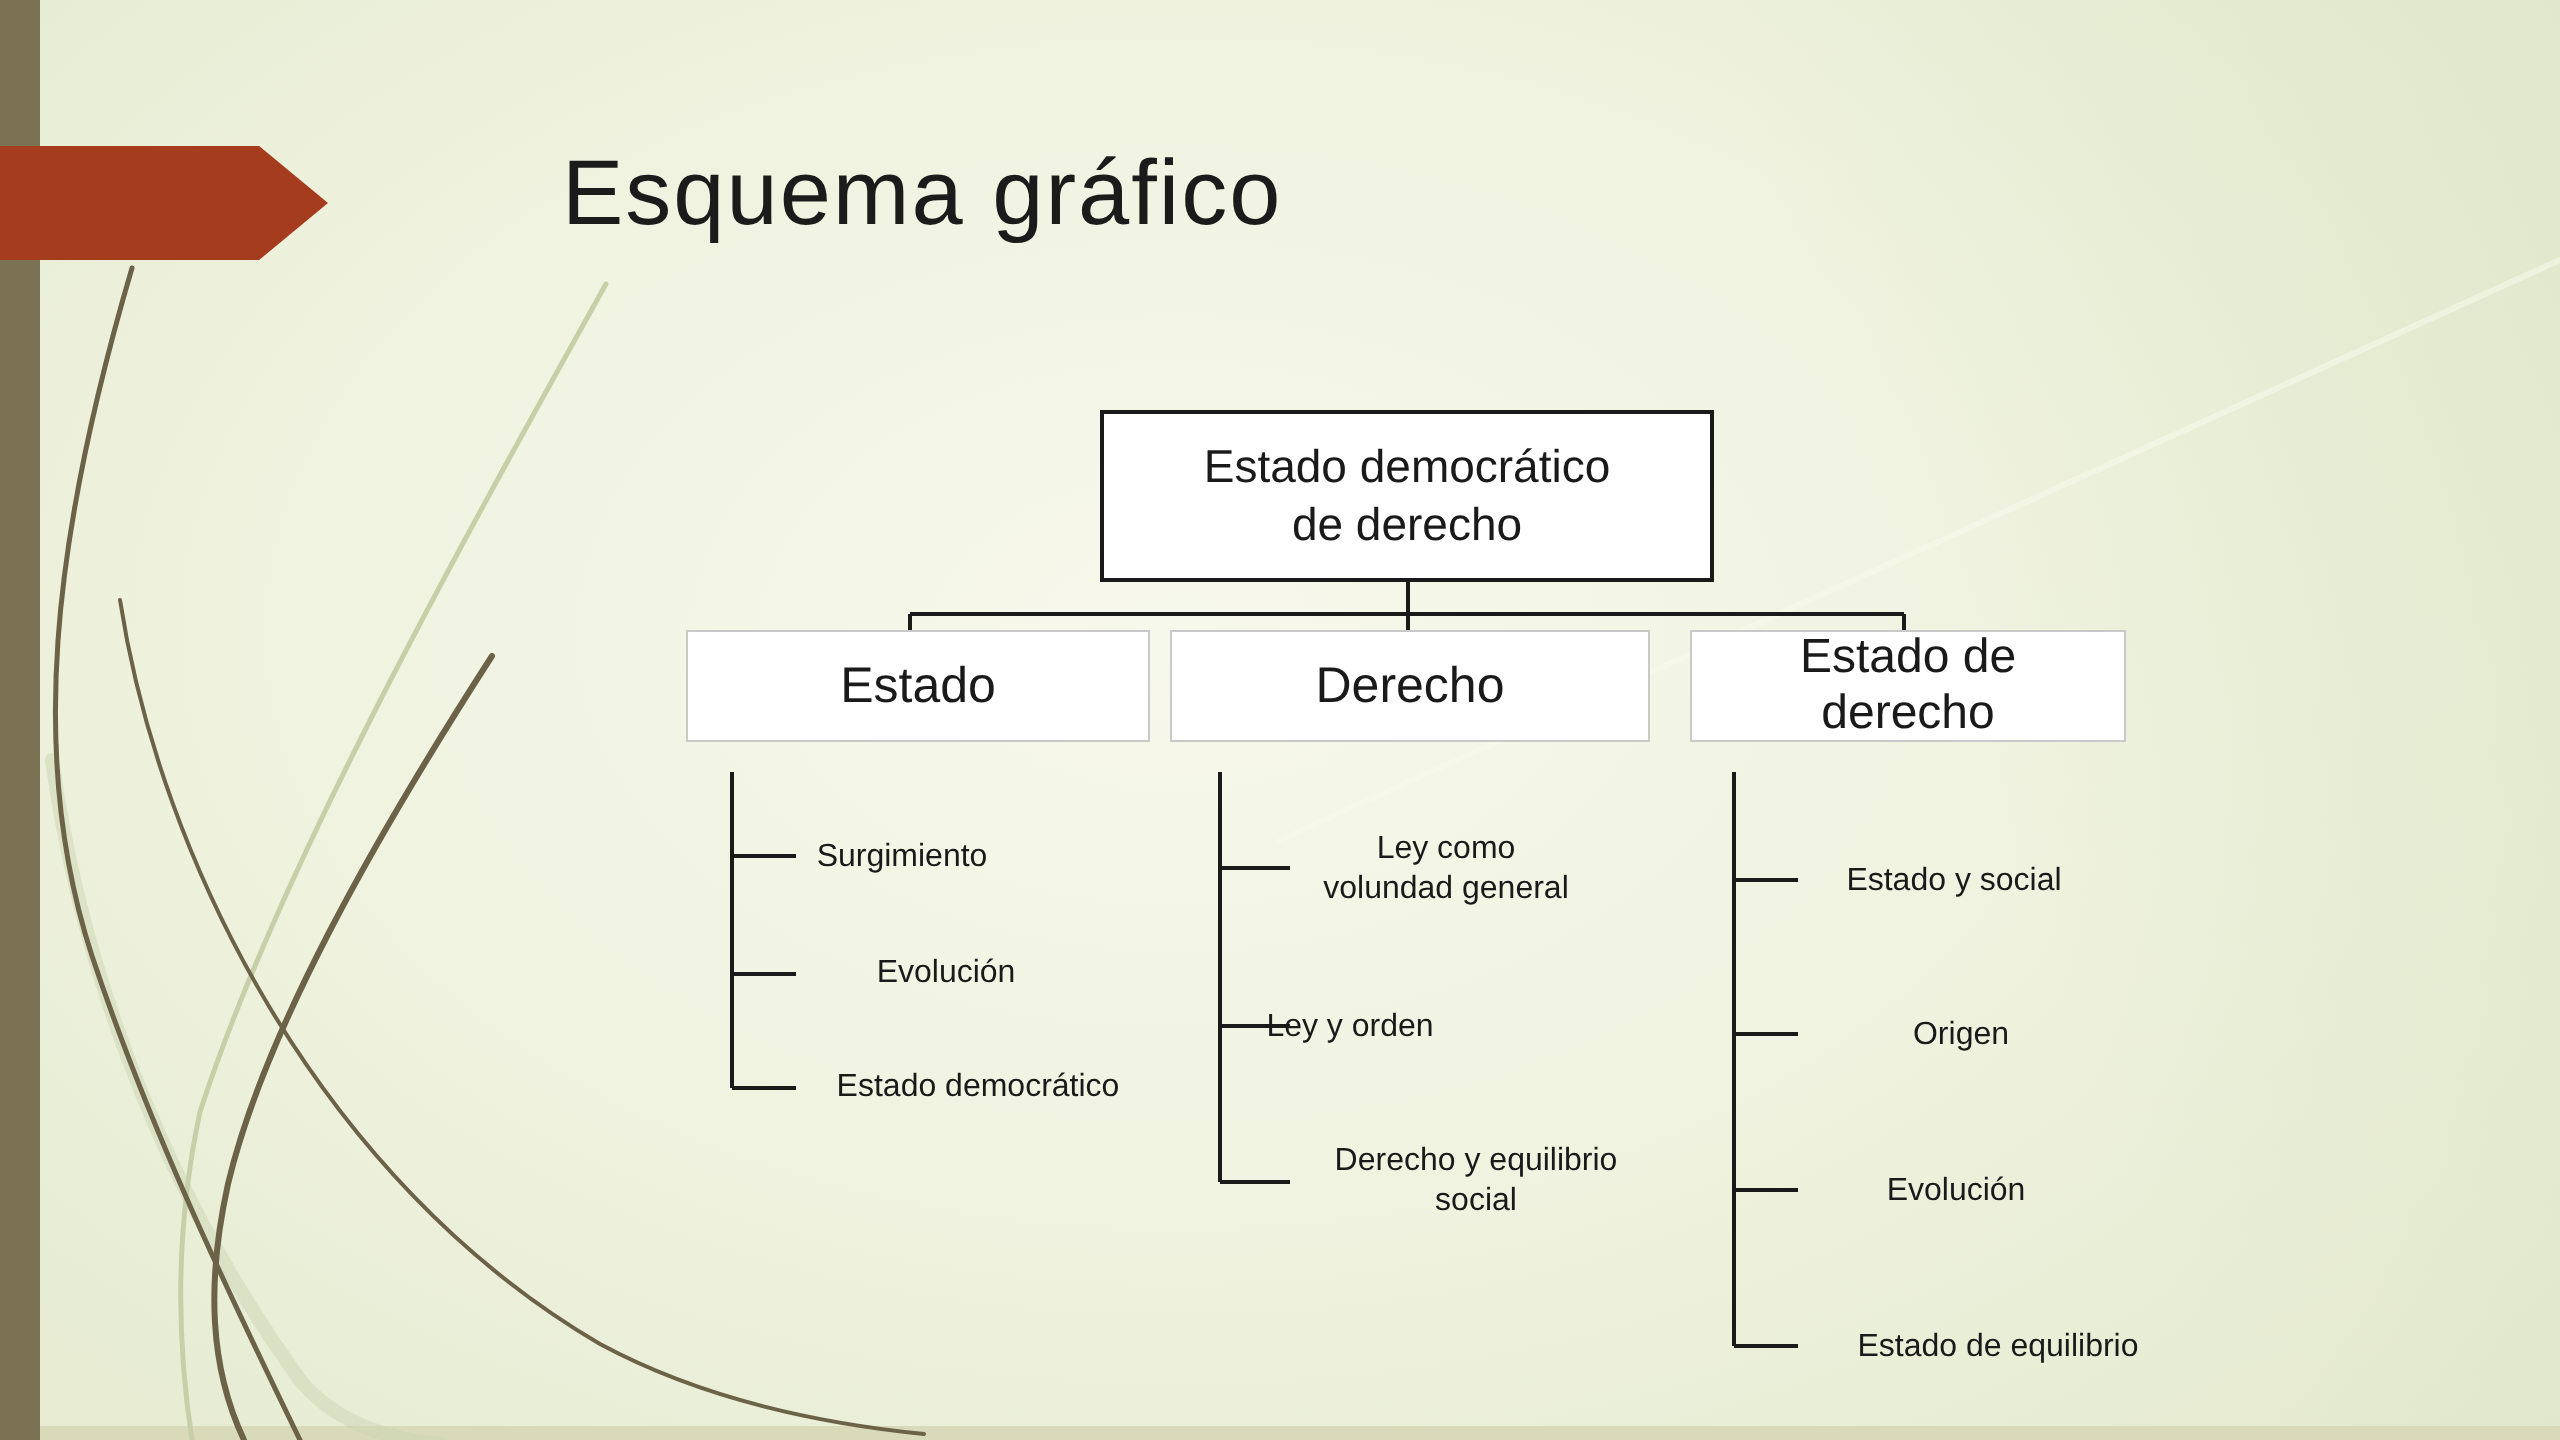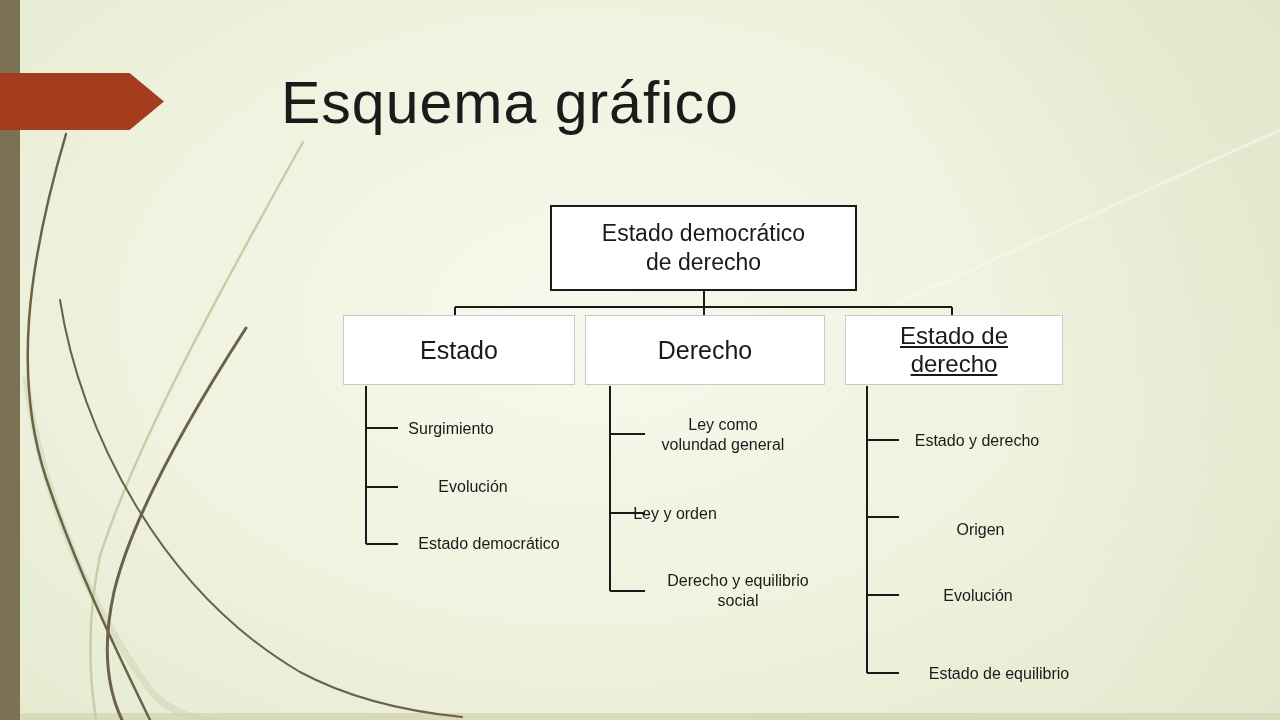--- a/index.html
+++ b/index.html
@@ -38,21 +38,21 @@
     position: absolute;
     left: 0; top: 73px;
     width: 164px; height: 57px;
     background: #a63c1e;
     clip-path: polygon(0 0, 79% 0, 100% 50%, 79% 100%, 0 100%);
   }
   .title {
     position: absolute;
     left: 281px; top: 69px;
     margin: 0;
-    font-size: 59px;
+    font-size: 46px;
     font-weight: 400;
     letter-spacing: 1px;
     color: #1b1b1b;
   }
   .box {
     position: absolute;
     background: #ffffff;
     display: flex;
     align-items: center;
     justify-content: center;
@@ -61,43 +61,43 @@
     box-sizing: border-box;
   }
   .box span { white-space: pre-line; }
   .root-box {
     left: 550px; top: 205px;
     width: 307px; height: 86px;
     border: 2px solid #1a1a1a;
     font-size: 23px; line-height: 29px;
   }
   .child-box {
-    top: 315px; height: 70px;
+    top: 315px; height: 56px;
     border: 1px solid #c9c9c9;
   }
   .box-estado  { left: 343px; width: 232px; font-size: 25px; }
   .box-derecho { left: 585px; width: 240px; font-size: 25px; }
-  .box-edd     { left: 845px; width: 218px; font-size: 24px; line-height: 28px; text-decoration: underline; }
+  .box-edd     { left: 845px; width: 218px; font-size: 24px; line-height: 28px; }
   .leaf {
     position: absolute;
     font-size: 16px;
     line-height: 19px;
     text-align: center;
     color: #1a1a1a;
     white-space: pre-line;
   }
   .two-line { line-height: 20px; }
   .l-surgimiento { left: 376px; top: 419px; width: 150px; }
   .l-evolucion1  { left: 398px; top: 477px; width: 150px; }
   .l-estadodem   { left: 398px; top: 534px; width: 182px; }
   .l-leycomo     { left: 648px; top: 415px; width: 150px; text-align: center; }
   .l-leyorden    { left: 620px; top: 504px; width: 110px; }
   .l-equilibrio  { left: 648px; top: 571px; width: 180px; }
   .l-estadoyder  { left: 898px; top: 431px; width: 158px; }
-  .l-origen      { left: 898px; top: 508px; width: 165px; margin-top: 12px; }
+  .l-origen      { left: 898px; top: 508px; width: 165px; }
   .l-evolucion2  { left: 898px; top: 586px; width: 160px; }
   .l-bienestar   { left: 903px; top: 664px; width: 192px; }
 </style>
 </head>
 <body>
 
 <div class="slide">
 
   <div class="bottom-strip"></div>
 
@@ -149,18 +149,18 @@
   <div class="leaf l-surgimiento">Surgimiento</div>
   <div class="leaf l-evolucion1">Evolución</div>
   <div class="leaf l-estadodem">Estado democrático</div>
 
   <div class="leaf two-line l-leycomo">Ley como
 volundad general</div>
   <div class="leaf l-leyorden">Ley y orden</div>
   <div class="leaf two-line l-equilibrio">Derecho y equilibrio
 social</div>
 
-  <div class="leaf l-estadoyder">Estado y derecho</div>
+  <div class="leaf l-estadoyder">Estado y social</div>
   <div class="leaf l-origen">Origen</div>
   <div class="leaf l-evolucion2">Evolución</div>
   <div class="leaf l-bienestar">Estado de equilibrio</div>
 
 </div>
 
 </body></html>

